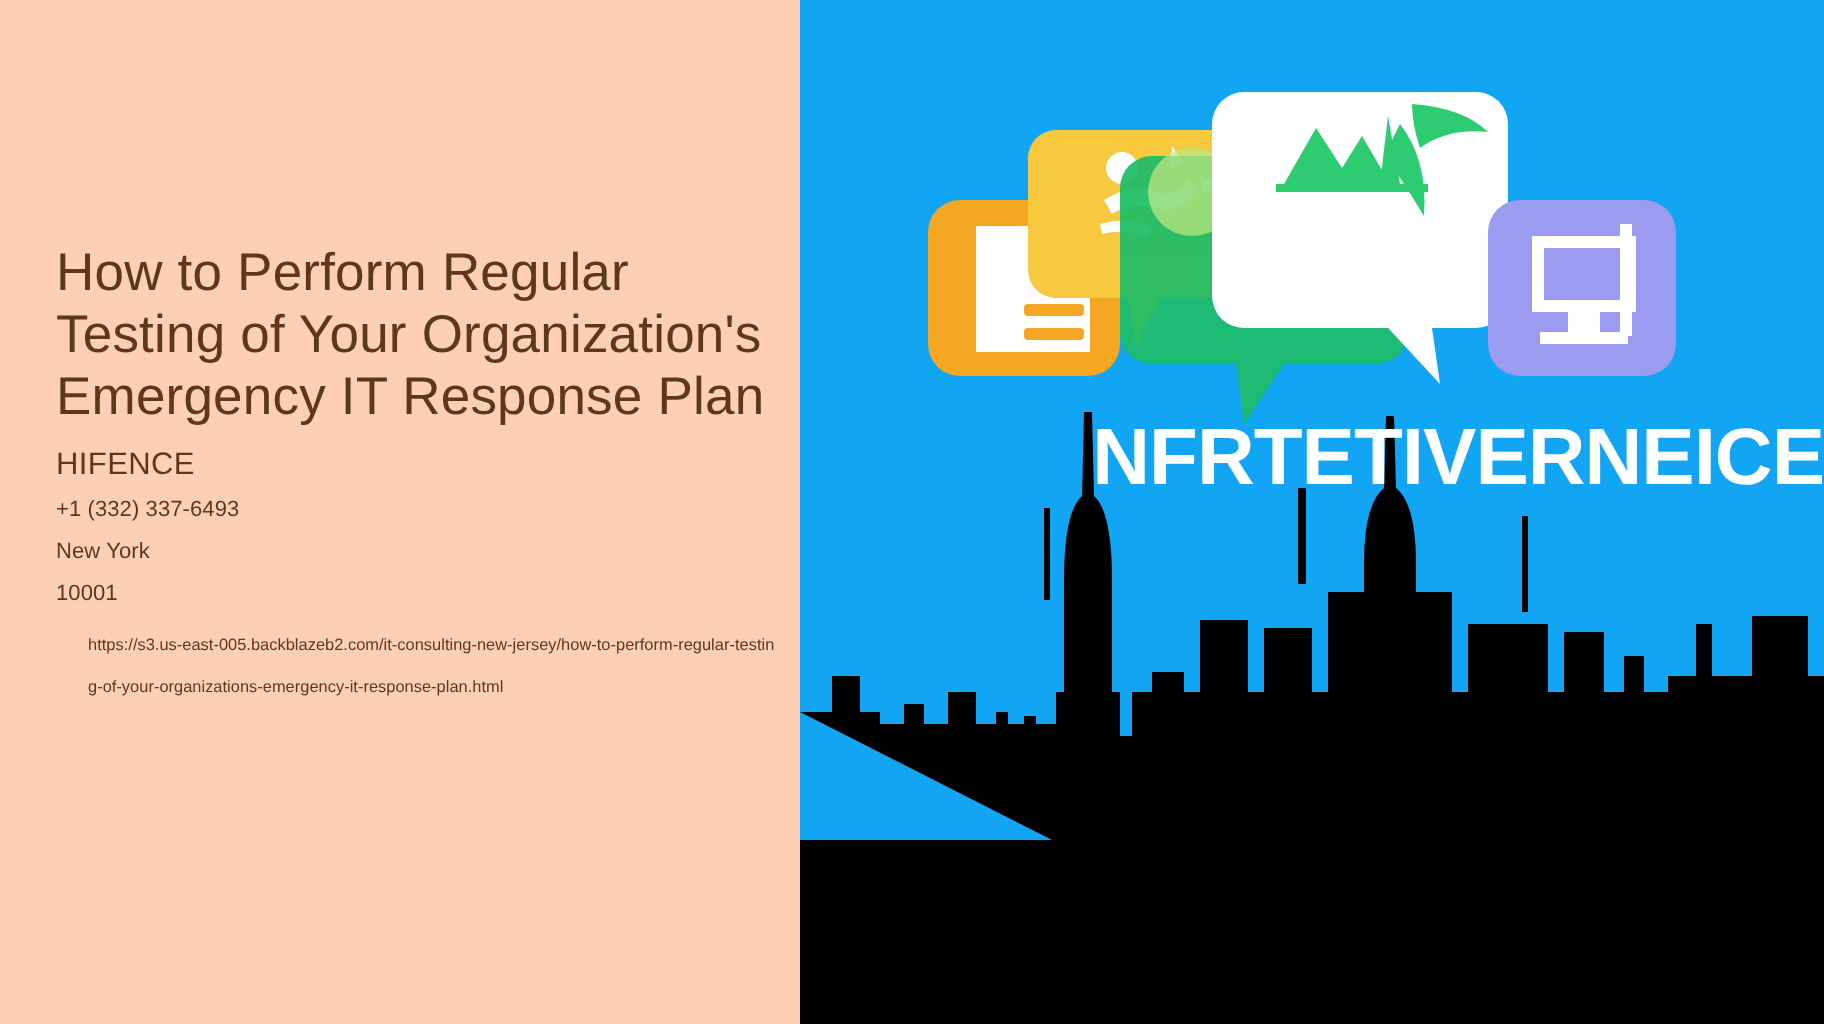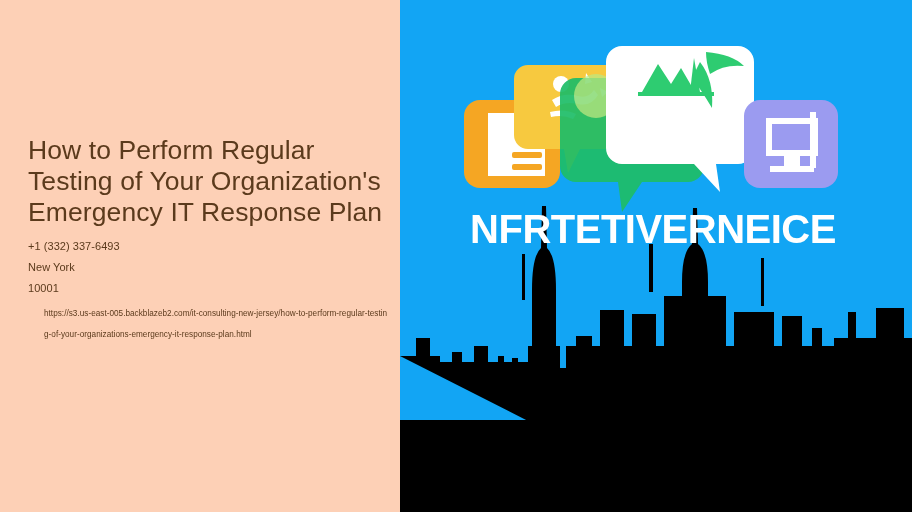--- a/index.html
+++ b/index.html
@@ -26,21 +26,21 @@
     position: relative;
     width: 400px;
     height: 512px;
     background: #fdd0b6;
     box-sizing: border-box;
     flex: 0 0 400px;
   }
   .text-block {
     position: absolute;
     left: 28px;
-    top: 135px;
+    top: 121px;
     width: 362px;
   }
   .article-title {
     font-family: "Liberation Sans", sans-serif;
     font-size: 26.5px;
     line-height: 31px;
     font-weight: 400;
     color: #5b3a1c;
     letter-spacing: 0.1px;
     margin: 0 0 8px 0;
@@ -93,37 +93,38 @@
     left: 0px;
     top: 203px;
     width: 512px;
     height: 104px;
     color: #ffffff;
     font-family: "Liberation Sans", sans-serif;
     font-weight: 700;
     font-size: 40px;
     line-height: 52px;
     letter-spacing: -0.5px;
-    text-align: center;
+    text-align: right;
     white-space: nowrap;
     pointer-events: none;
   }
   .hero-line-1 { margin-left: -6px; display: block; }
   .hero-line-2 { margin-left: -10px; display: block; }
 </style>
 </head>
 <body>
 
 <div class="canvas">
 
   <div class="left-panel">
     <div class="text-block">
 
       <h1 class="article-title">How to Perform Regular Testing of Your Organization's Emergency IT Response Plan</h1>
 
+      <div class="org-name">HIFENCE</div>
 
       <div class="contact-line">+1 (332) 337-6493</div>
 
 
       <div class="contact-line">New York</div>
 
       <div class="contact-line">10001</div>
 
       <div class="source-url">https://s3.us-east-005.backblazeb2.com/it-consulting-new-jersey/how-to-perform-regular-testing-of-your-organizations-emergency-it-response-plan.html</div>
 

